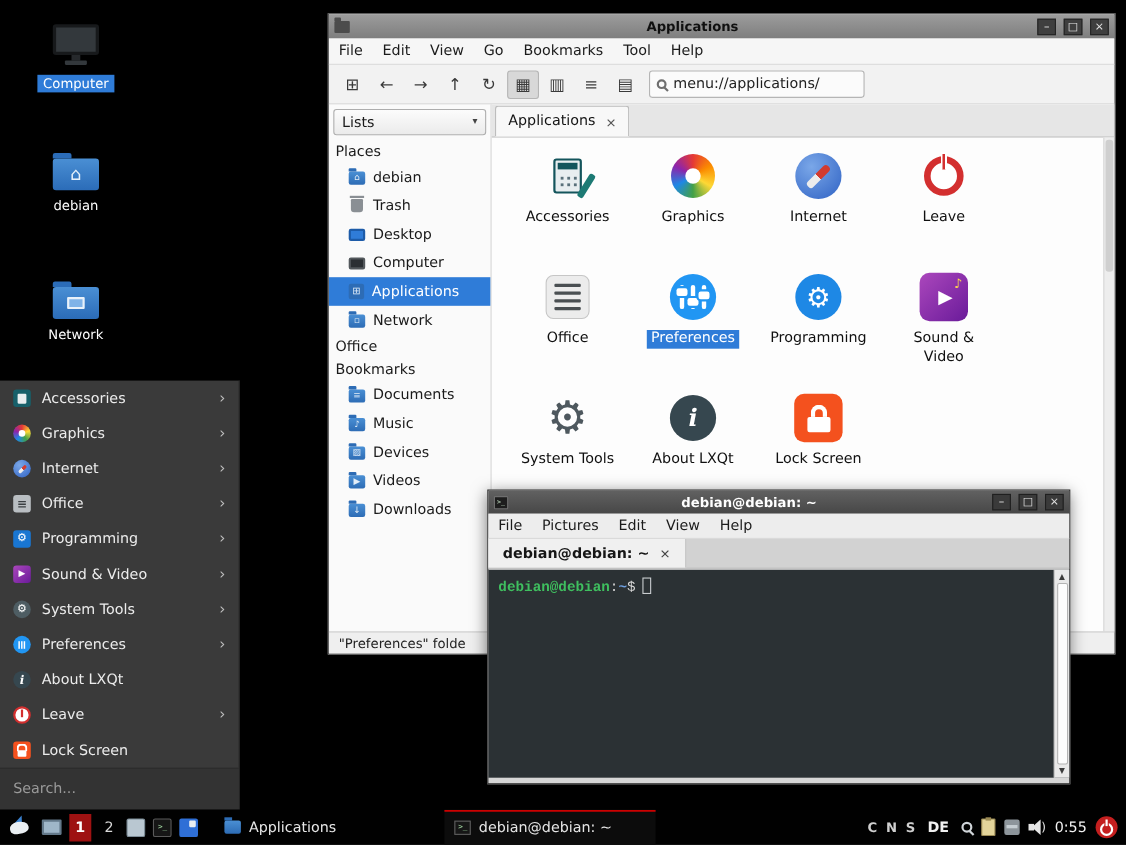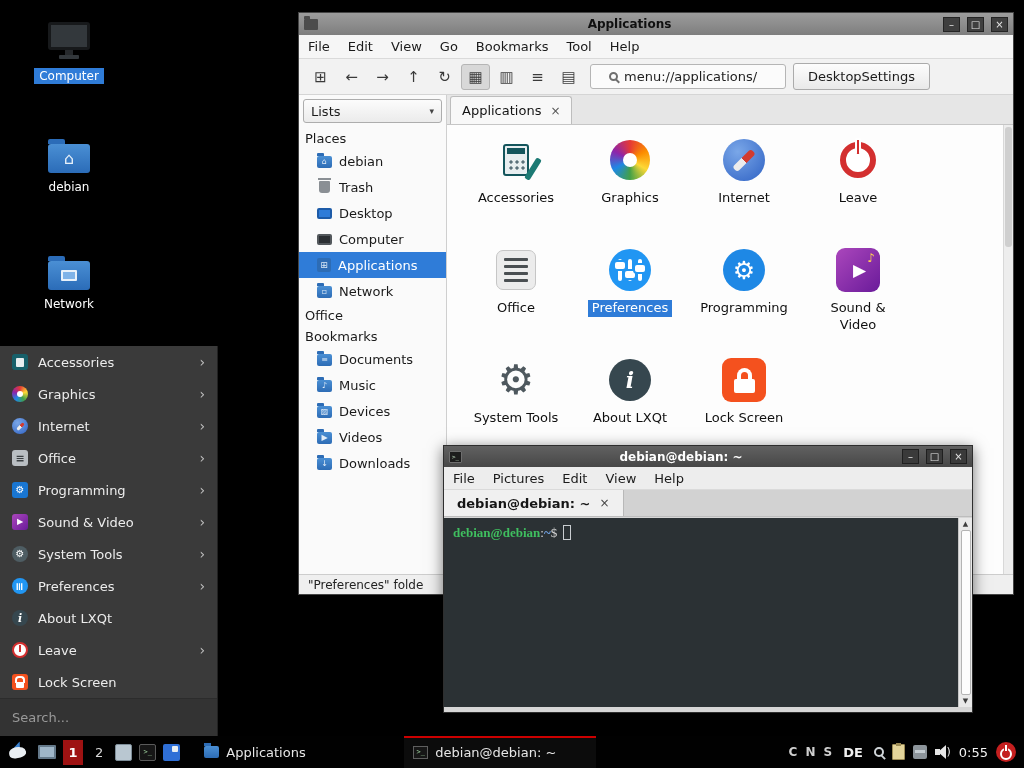--- a/index.html
+++ b/index.html
@@ -56,21 +56,21 @@
   .menubar span { padding:0 9px; }
 
   
   .fm { left:298px; top:12px; width:716px; height:583px; z-index:10; }
   .fm .titlebar { background:linear-gradient(#9c9c9c,#7e7e7e); color:#101010; }
   .fm-winicon { width:14px; height:11px; background:#4c4c4c; border-radius:1px; position:relative; }
   .fm-winicon::before { content:""; position:absolute; top:-3px; left:0; width:6px; height:3px; background:#4c4c4c; border-radius:1px 1px 0 0; }
   .toolbar { height:36px; background:#f2f2f2; border-bottom:1px solid #d5d5d5; display:flex; align-items:center; gap:2px; padding:0 7px; }
   .tbtn { width:29px; height:26px; display:flex; align-items:center; justify-content:center; font-size:15px; color:#3a3a3a; border-radius:3px; border:1px solid transparent; }
   .tbtn.pressed { background:#d8d8d8; border-color:#b5b5b5; }
-  .addrbar { width:196px; height:25px; background:#fbfbfb; border:1px solid #b5b5b5; border-radius:3px; margin:0 5px; display:flex; align-items:center; gap:6px; padding:0 18px; }
+  .addrbar { width:196px; height:25px; background:#fbfbfb; border:1px solid #b5b5b5; border-radius:3px; margin:0 5px; display:flex; align-items:center; gap:6px; padding:0 6px; }
   .addrbar input { flex:1; border:none; outline:none; background:transparent; font-size:13px; color:#1e1e1e; font-family:"DejaVu Sans",sans-serif; }
   .mag { width:9px; height:9px; border:2px solid #6f6f6f; border-radius:50%; position:relative; flex:none; }
   .mag::after { content:""; position:absolute; right:-4px; bottom:-3px; width:5px; height:2px; background:#6f6f6f; transform:rotate(45deg); }
   .btn { height:27px; padding:0 14px; background:linear-gradient(#fdfdfd,#e9e9e9); border:1px solid #ababab; border-radius:3px; font-size:13px; color:#1b1b1b; display:flex; align-items:center; }
   .fm-body { position:absolute; top:82px; bottom:20px; left:0; right:0; display:flex; }
   .sidebar { width:148px; background:#fafafa; border-right:1px solid #cfcfcf; font-size:13px; color:#1a1a1a; overflow:hidden; }
   .lists-combo { margin:4px; height:24px; border:1px solid #adadad; background:linear-gradient(#fcfcfc,#ebebeb); border-radius:3px; display:flex; align-items:center; padding:0 7px; }
   .lists-combo .cbl { flex:1; }
   .lists-combo .arrow { font-size:9px; color:#444; }
   .tree-header { padding:4px 6px 2px 6px; }
@@ -130,21 +130,21 @@
 
   
   .term { left:443px; top:445px; width:530px; height:268px; background:#d6d6d6; z-index:20; border:1px solid #2e2e2e; }
   .term .titlebar { height:21px; background:linear-gradient(#616161,#474747); color:#fff; }
   .term .winbtn { background:#3a3a3a; border-color:#1f1f1f; }
   .term-winicon { width:13px; height:12px; background:#1d1d1d; border:1px solid #6e6e6e; border-radius:1px; color:#c9e6c9; font-size:6px; line-height:10px; text-align:center; font-family:"DejaVu Sans Mono",monospace; }
   .term .menubar { height:23px; background:#ededed; }
   .term-tabbar { height:27px; background:#d2d2d2; border-bottom:1px solid #bdbdbd; display:flex; align-items:flex-end; }
   .term-tab { height:26px; background:#f0f0f0; border-right:1px solid #b8b8b8; display:flex; align-items:center; gap:9px; padding:0 13px; font-size:13px; font-weight:bold; color:#161616; }
   .term-tab .tclose { font-weight:normal; color:#444; font-size:12px; }
-  .term-content { position:absolute; top:72px; left:0; right:0; bottom:5px; background:#2b3134; font-family:Liberation Serif, serif; font-size:13px; padding:7px 9px; }
+  .term-content { position:absolute; top:72px; left:0; right:0; bottom:5px; background:#2b3134; font-family:Liberation Mono, monospace; font-size:13px; padding:7px 9px; }
   .p-user { color:#3fbf5f; font-weight:bold; }
   .p-colon, .p-dollar { color:#d6d6d6; }
   .p-path { color:#6f9fdf; font-weight:bold; }
   .cursor { display:inline-block; width:8px; height:15px; border:1px solid #c9cdd0; vertical-align:-3px; margin-left:6px; }
   .term-scroll { position:absolute; right:0; top:72px; bottom:5px; width:14px; background:#e9e9e9; border-left:1px solid #c6c6c6; display:flex; flex-direction:column; align-items:center; padding:1px; }
   .term-scroll .sarr { font-size:7px; color:#3c3c3c; line-height:10px; }
   .term-scroll .sthumb { flex:1; width:10px; background:#fdfdfd; border:1px solid #b4b4b4; border-radius:2px; margin:1px 0; }
 
   
   .taskbar { position:absolute; left:0; right:0; bottom:0; height:32px; background:#010101; z-index:40; display:flex; align-items:center; gap:7px; padding:0 5px; color:#e6e6e6; font-size:13px; }
@@ -292,21 +292,20 @@
     <div class="tbtn">↑</div>
     <div class="tbtn">↻</div>
     <div class="tbtn pressed">▦</div>
     <div class="tbtn">▥</div>
     <div class="tbtn">≡</div>
     <div class="tbtn">▤</div>
     <div class="addrbar">
       <span class="mag"></span>
       <input value="menu://applications/" style="">
     </div>
-    <div class="btn">DesktopSettings</div>
   </div>
   <div class="fm-body">
     <div class="sidebar">
       <div class="lists-combo">
         <span class="cbl">Lists</span>
         <span class="arrow">▾</span>
       </div>
       <div class="tree-header">Places</div>
       <div class="tree-row">
         <span class="mi mi-folder">

